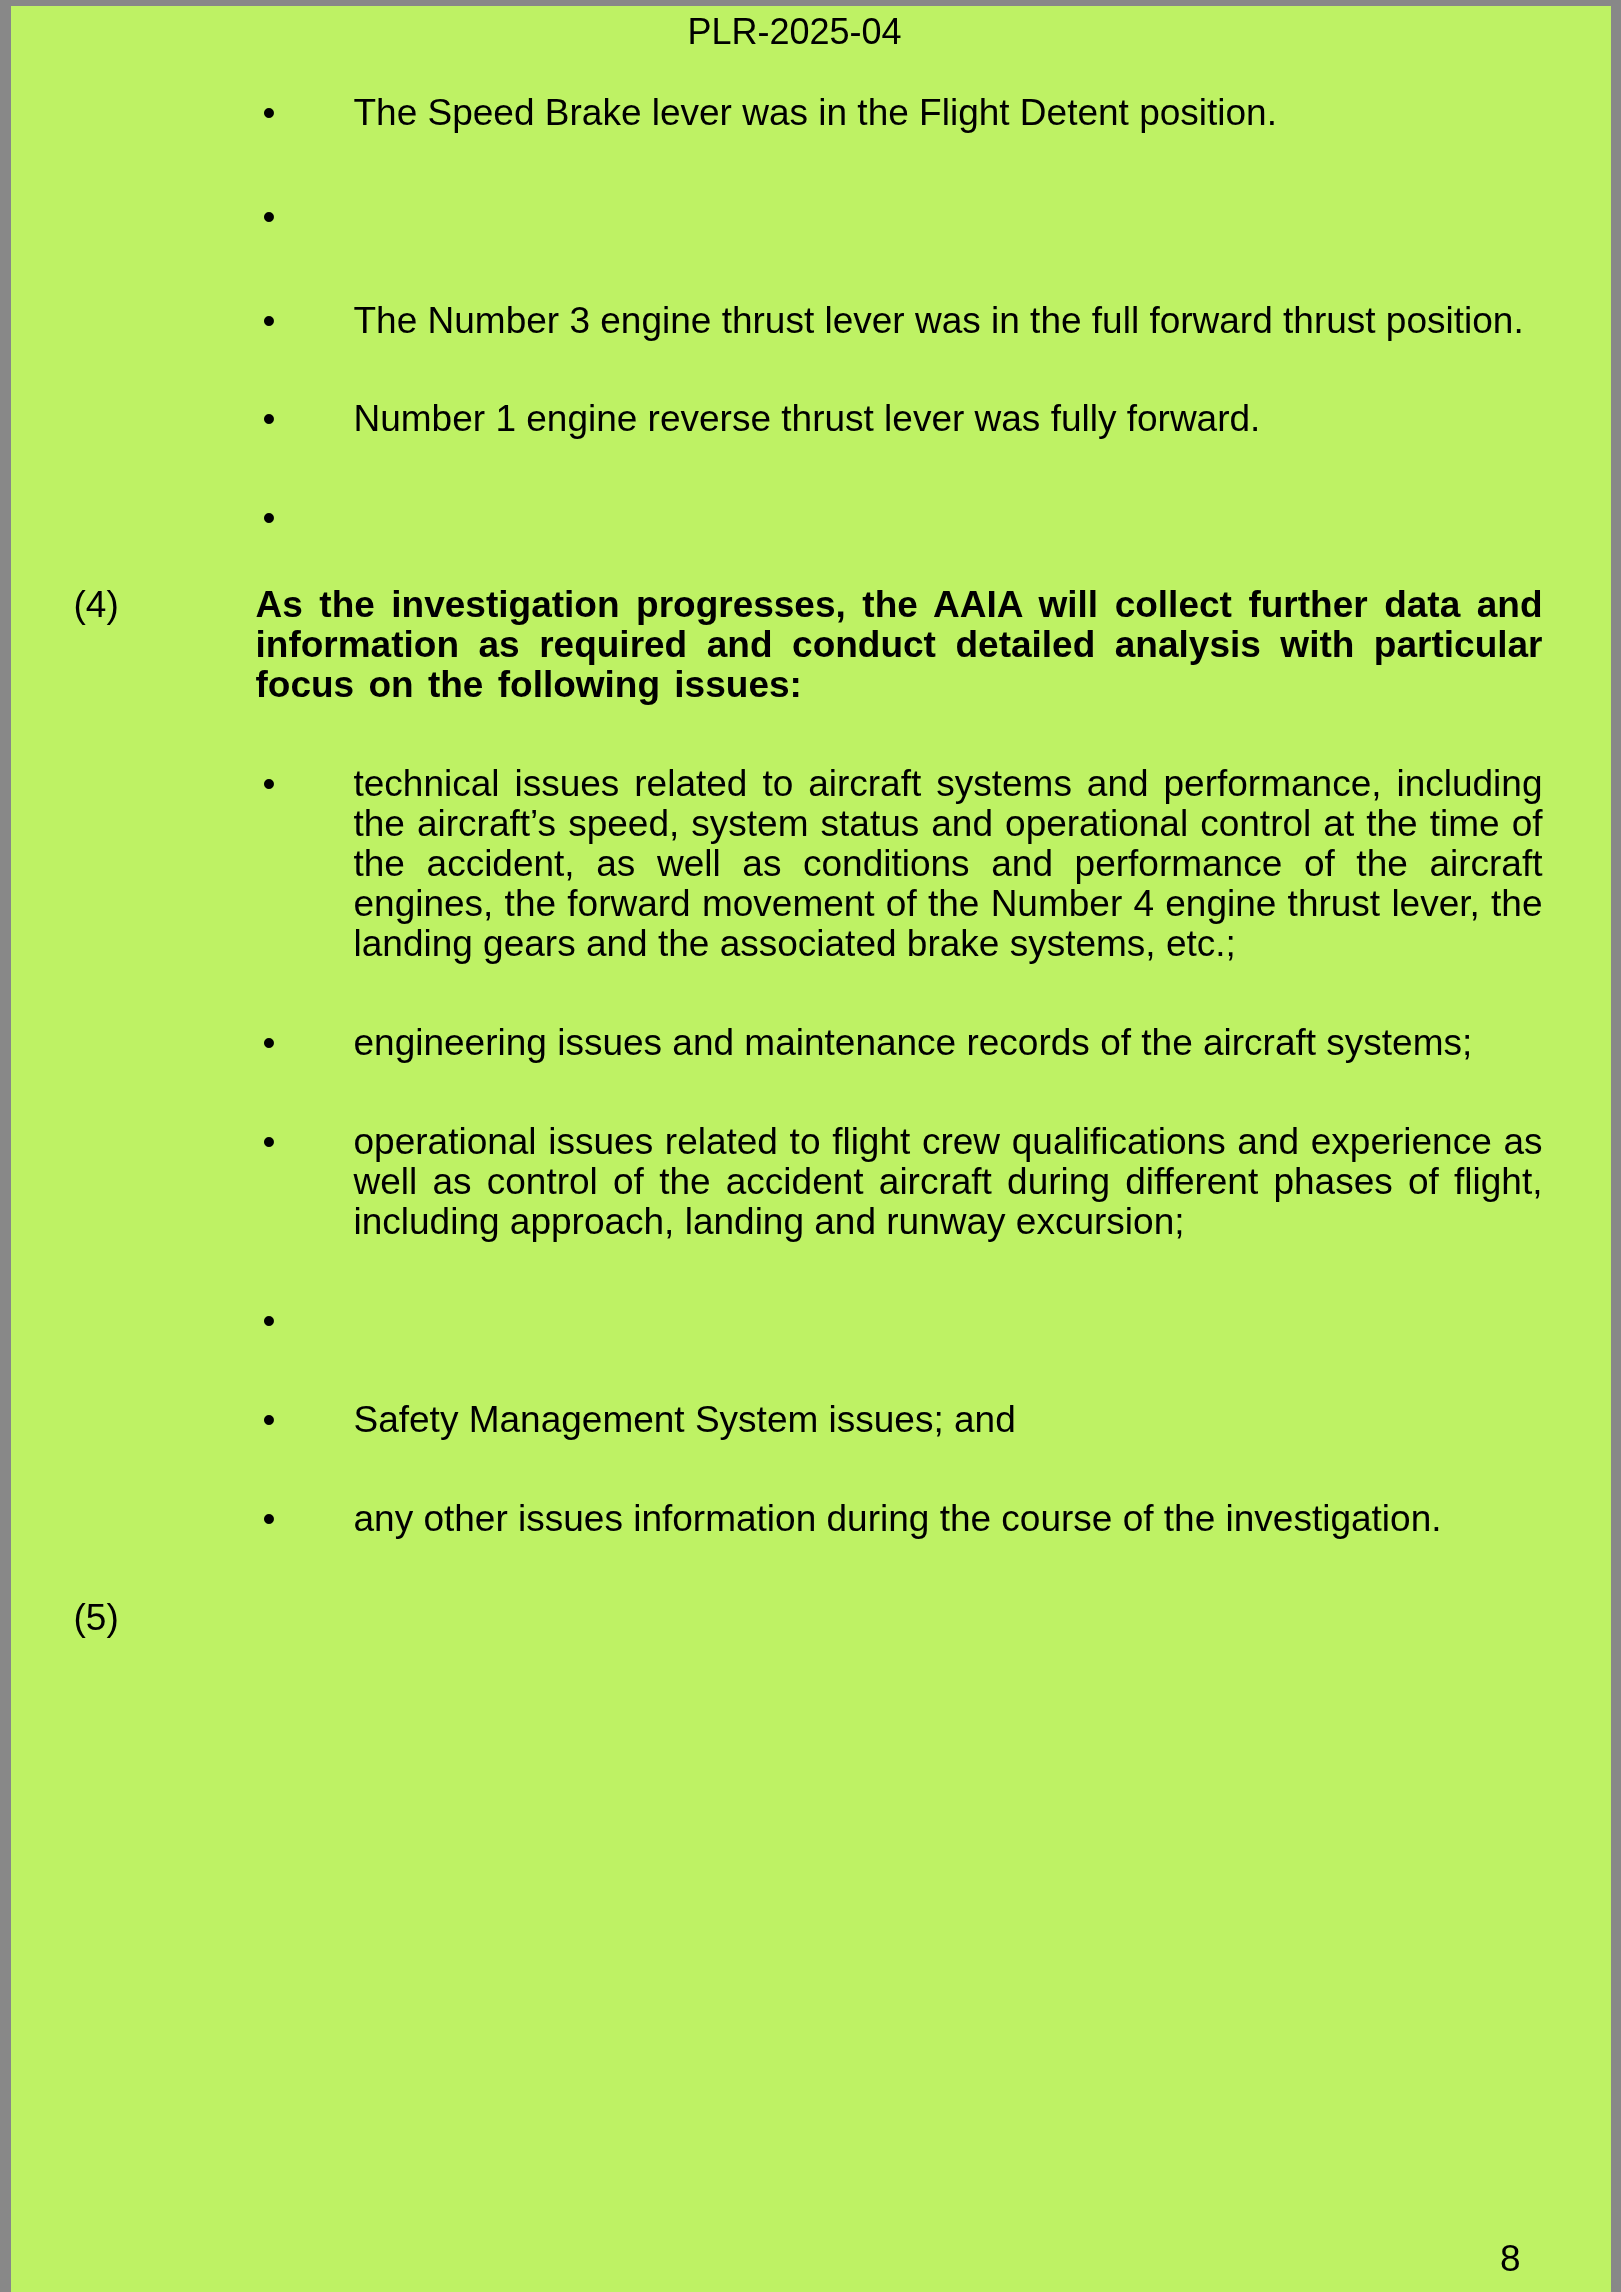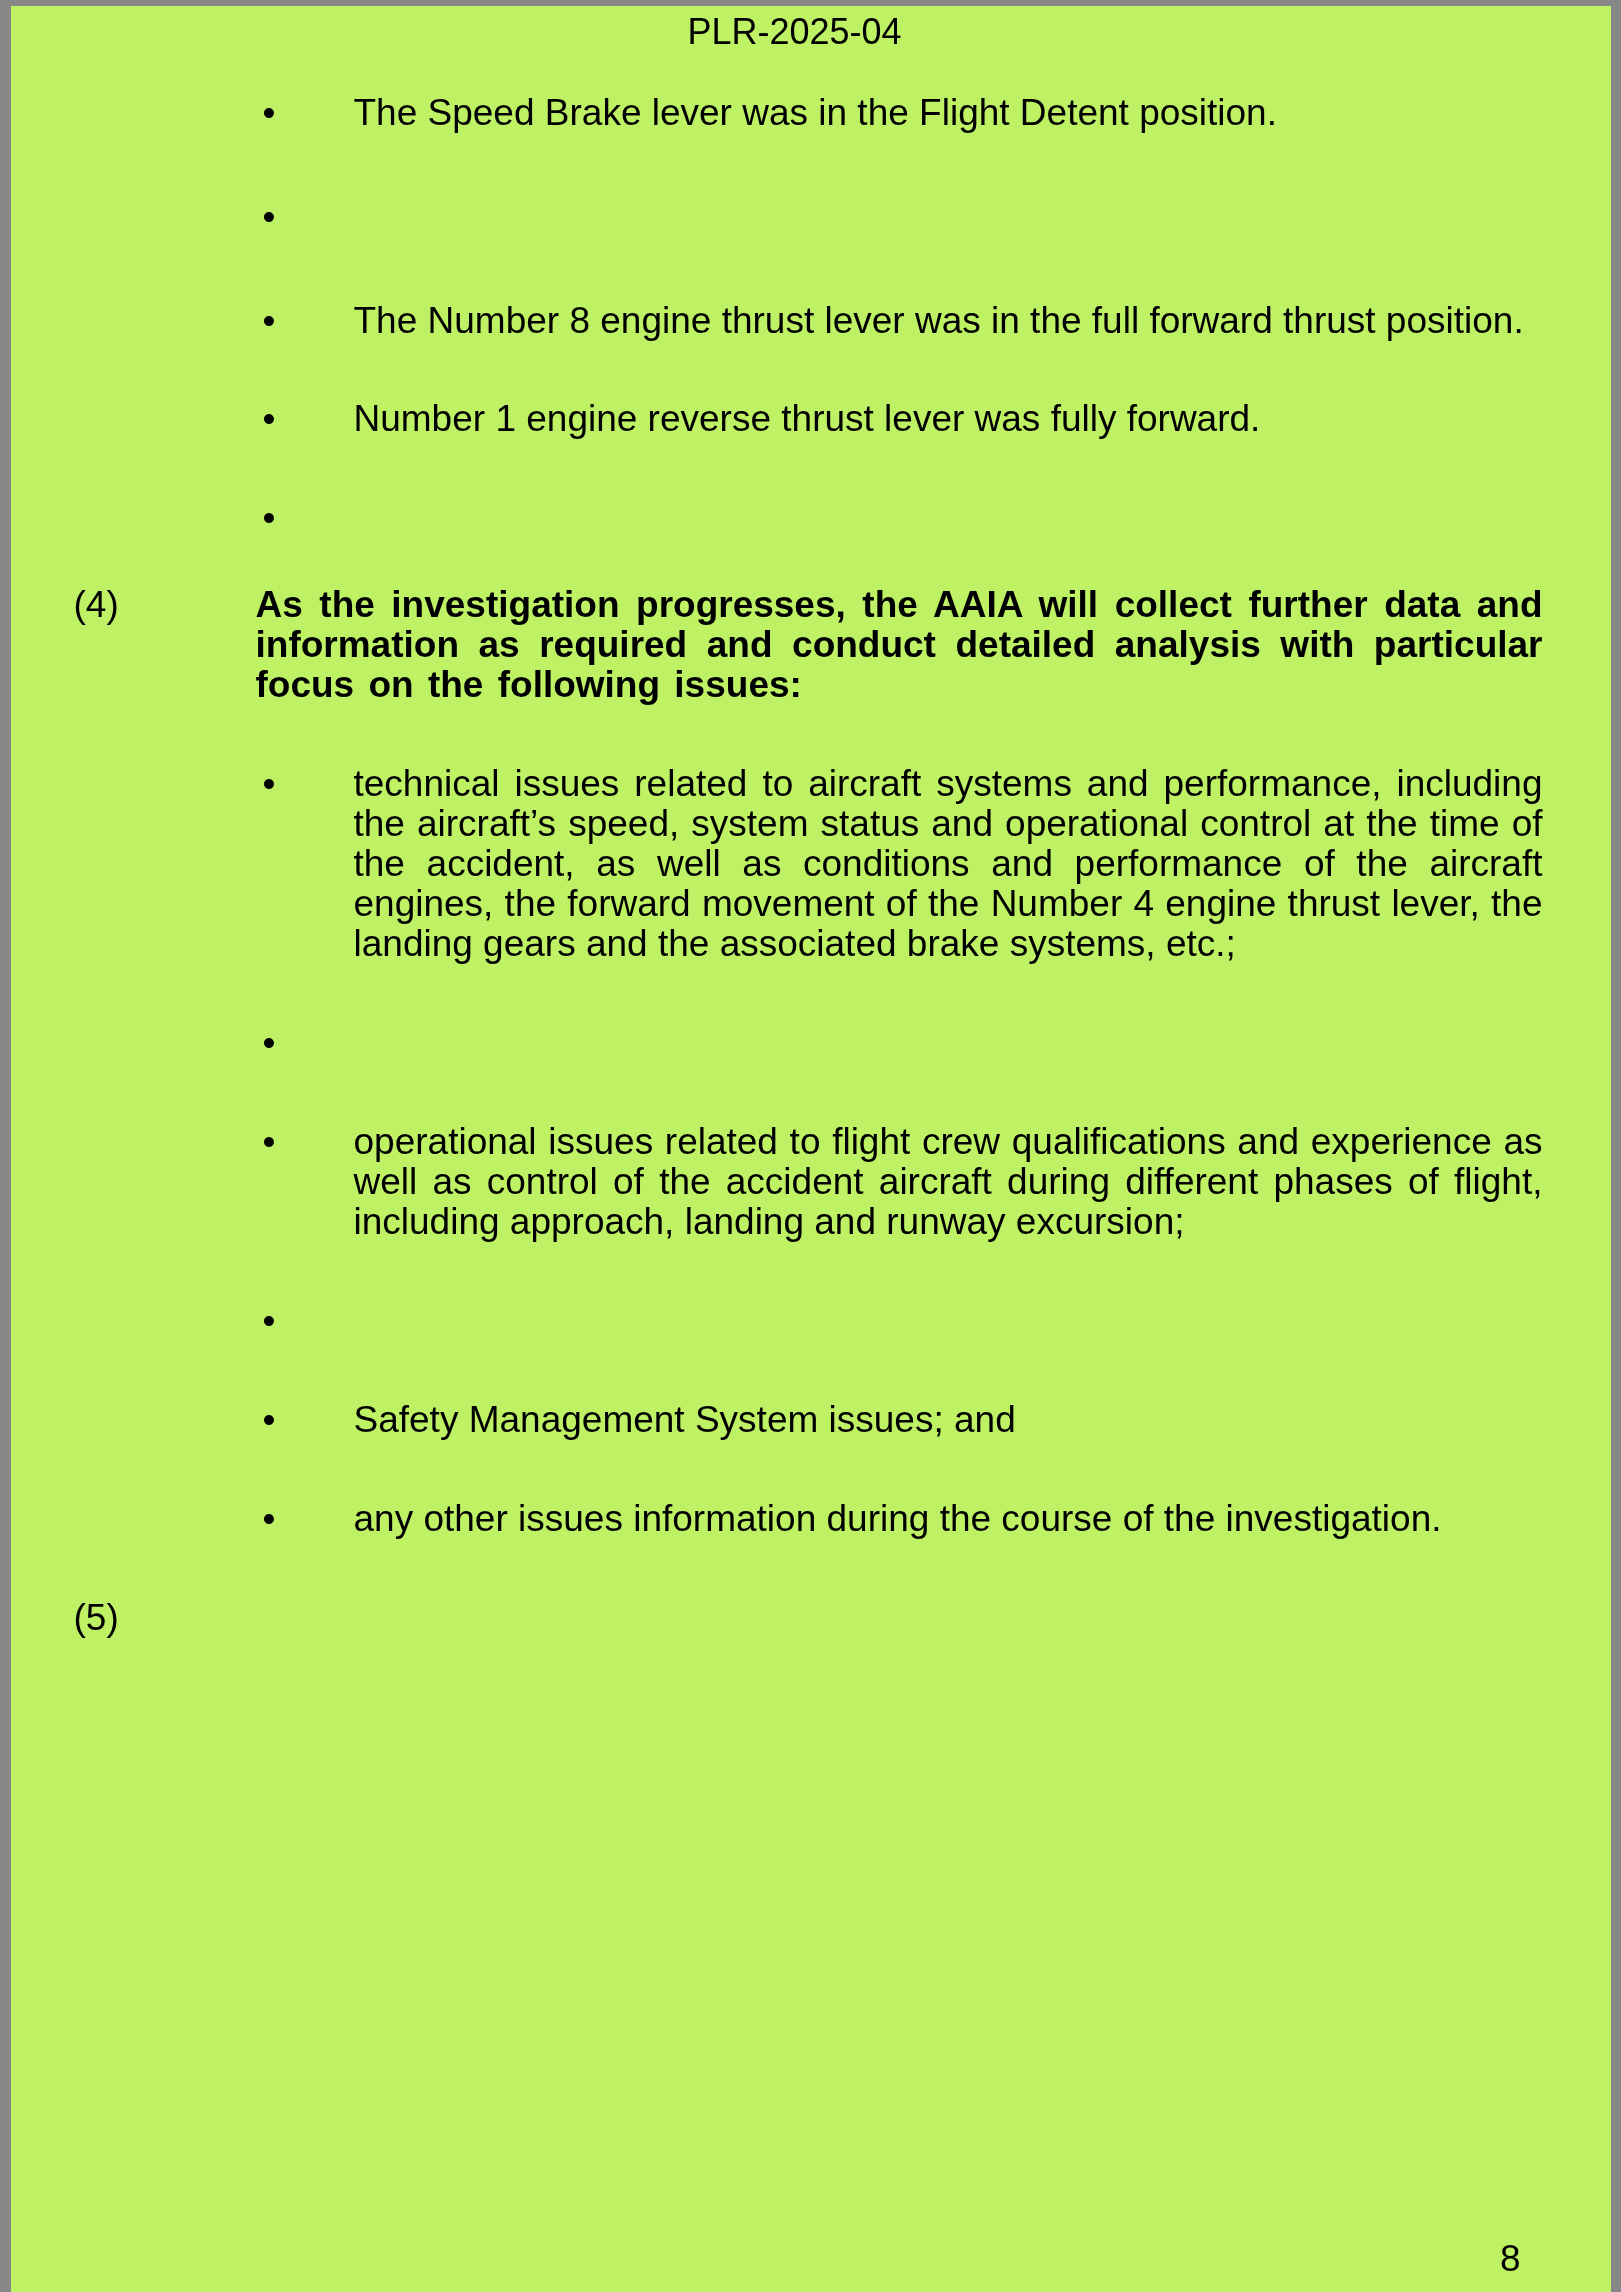--- a/index.html
+++ b/index.html
@@ -78,21 +78,21 @@
       <span class="bullet-marker">•</span>
       <span class="bullet-text">The Speed Brake lever was in the Flight Detent position.</span>
     </div>
 
     <div class="bullet-row row-b2">
       <span class="bullet-marker">•</span>
     </div>
 
     <div class="bullet-row row-b3">
       <span class="bullet-marker">•</span>
-      <span class="bullet-text">The Number 8 engine thrust lever was in the full forward thrust position.</span>
+      <span class="bullet-text">The Number 3 engine thrust lever was in the full forward thrust position.</span>
     </div>
 
     <div class="bullet-row row-b4">
       <span class="bullet-marker">•</span>
       <span class="bullet-text">Number 1 engine reverse thrust lever was fully forward.</span>
     </div>
 
     <div class="bullet-row row-b5">
       <span class="bullet-marker">•</span>
     </div>
@@ -102,20 +102,21 @@
       <span class="para-body ws-p4">As the investigation progresses, the AAIA will collect further data and information as required and conduct detailed analysis with particular focus on the following issues:</span>
     </div>
 
     <div class="bullet-row row-gap">
       <span class="bullet-marker">•</span>
       <span class="bullet-text">technical issues related to aircraft systems and performance, including the aircraft’s speed, system status and operational control at the time of the accident, as well as conditions and performance of the aircraft engines, the forward movement of the Number 4 engine thrust lever, the landing gears and the associated brake systems, etc.;</span>
     </div>
 
     <div class="bullet-row row-gap">
       <span class="bullet-marker">•</span>
+      <span class="bullet-text">engineering issues and maintenance records of the aircraft systems;</span>
     </div>
 
     <div class="bullet-row row-gap">
       <span class="bullet-marker">•</span>
       <span class="bullet-text">operational issues related to flight crew qualifications and experience as well as control of the accident aircraft during different phases of flight, including approach, landing and runway excursion;</span>
     </div>
 
     <div class="bullet-row row-gap">
       <span class="bullet-marker">•</span>
     </div>

